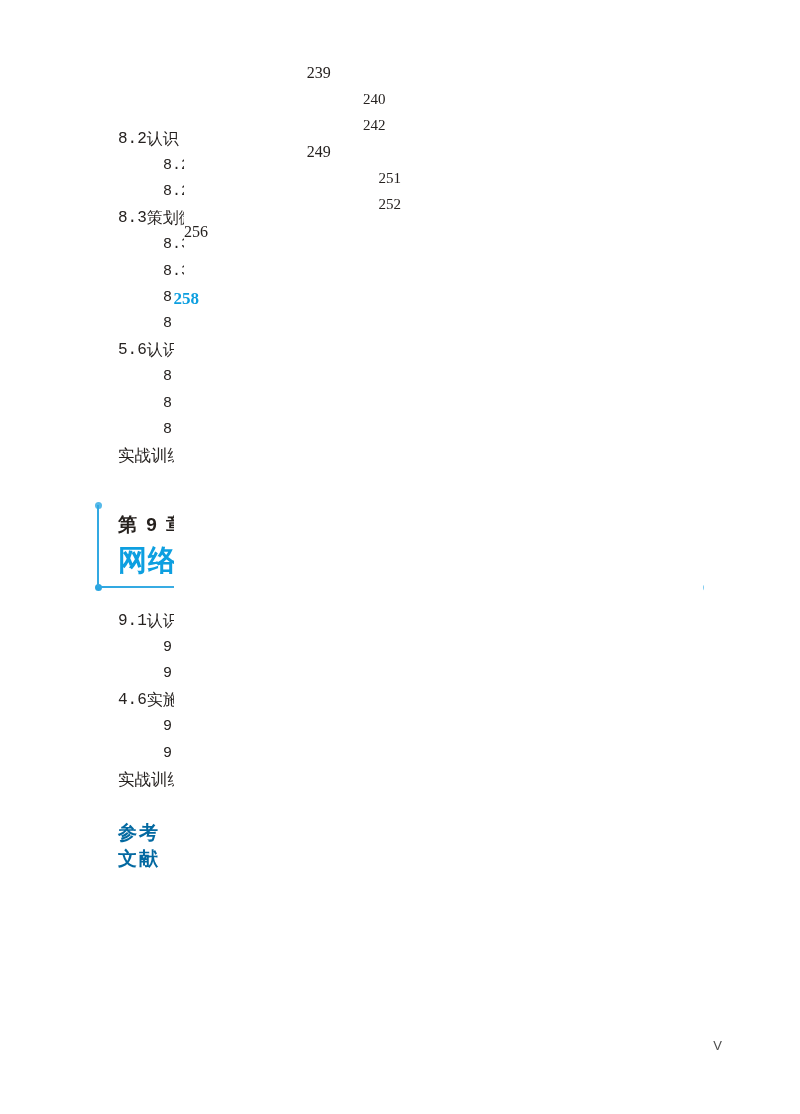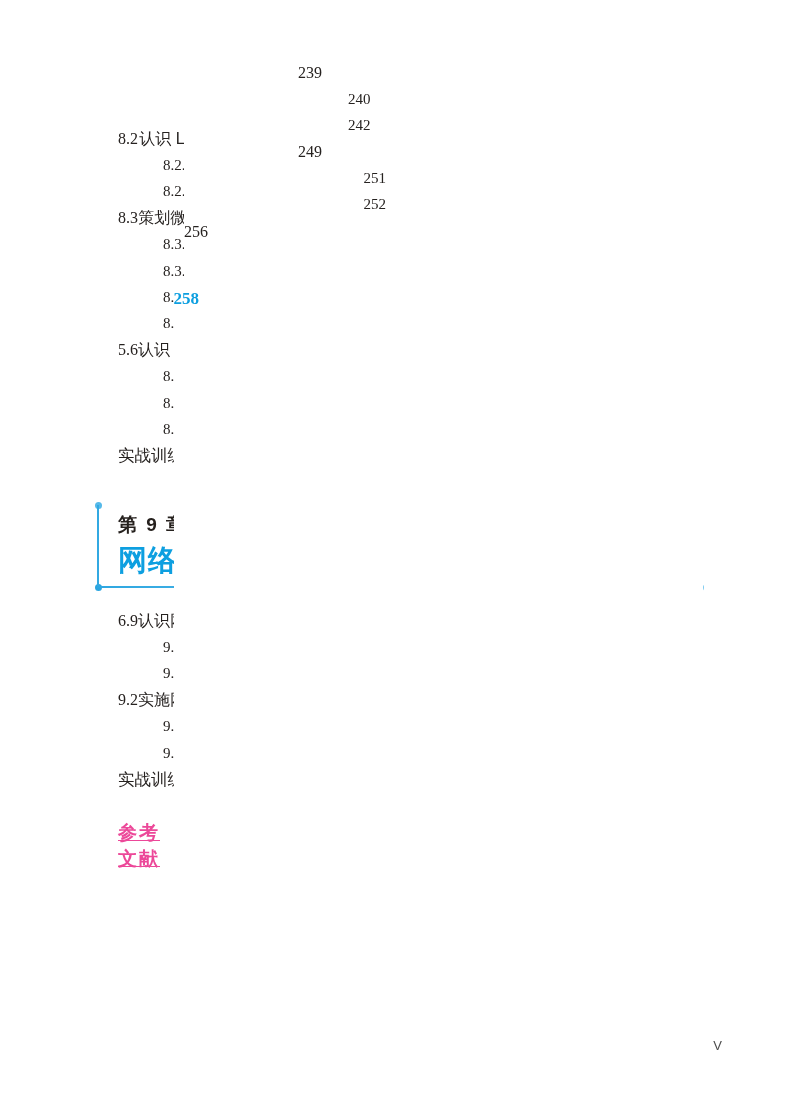--- a/index.html
+++ b/index.html
@@ -34,21 +34,21 @@
   }
   .toc-group-1 { top: 126px; }
   .toc-group-2 { top: 608px; }
 
   .toc-row {
     display: flex;
     align-items: center;
     height: 26.4px;
     white-space: nowrap;
   }
-  .toc-row .num  { font-family: Liberation Serif, serif; }
+  .toc-row .num  { font-family: Liberation Mono, monospace; }
   .toc-row .page { margin-left: auto; font-family: "Liberation Serif", serif; }
 
   .toc-row.lvl1 { font-size: 16.5px; }
   .toc-row.lvl1 .num   { width: 37px; font-size: 16px; }
   .toc-row.lvl1 .title { font-family: "Liberation Sans", sans-serif; font-size: 16px; }
   .toc-row.lvl1 .page  { font-size: 16px; }
 
   .toc-row.lvl2 { padding-left: 45px; font-size: 15.5px; }
   .toc-row.lvl2 .num   { width: 45px; font-size: 15px; }
   .toc-row.lvl2 .title { font-family: "Liberation Serif", serif; font-size: 15.5px; }
@@ -220,55 +220,55 @@
     <div class="chapter-inner">
       <div class="chapter-kicker">第 9 章</div>
       <div class="chapter-title accent" style="color: rgb(13, 159, 224);">网络营销效果评估 / 238</div>
     </div>
     <div class="chapter-rule"></div>
     <span class="dot dot-right"></span>
   </div>
 
   <div class="toc-group toc-group-2">
       <div class="toc-row lvl1">
-        <span class="num">6.9</span>
+        <span class="num">9.1</span>
         <span class="title">认识网络营销效果评估</span>
         <span class="page">239</span>
       </div>
       <div class="toc-row lvl2">
         <span class="num">9.1.1</span>
         <span class="title">网络营销效果评估概述</span>
         <span class="page">240</span>
       </div>
       <div class="toc-row lvl2">
         <span class="num">9.1.2</span>
         <span class="title">网络营销效果评估指标</span>
         <span class="page">242</span>
       </div>
       <div class="toc-row lvl1">
-        <span class="num">9.2</span>
+        <span class="num">4.6</span>
         <span class="title">实施网络营销效果评估</span>
         <span class="page">249</span>
       </div>
       <div class="toc-row lvl2">
         <span class="num">9.2.1</span>
         <span class="title">网络营销效果评估的途径</span>
         <span class="page">251</span>
       </div>
       <div class="toc-row lvl2">
         <span class="num">9.2.2</span>
         <span class="title">网络营销效果评估的步骤</span>
         <span class="page">252</span>
       </div>
       <div class="toc-row lvl0">
         <span class="title">实战训练</span>
         <span class="page">256</span>
       </div>
     </div>
 
   <div class="references-row">
-    <span class="label accent" style="color: #ec4899; text-decoration: underline;">参考文献</span>
+    <span class="label accent" style="color: #0369a1;">参考文献</span>
     <span class="page accent" style="color: rgb(13, 159, 224);">258</span>
   </div>
 
   <div class="folio">V</div>
 
 </div>
 
 </body></html>

